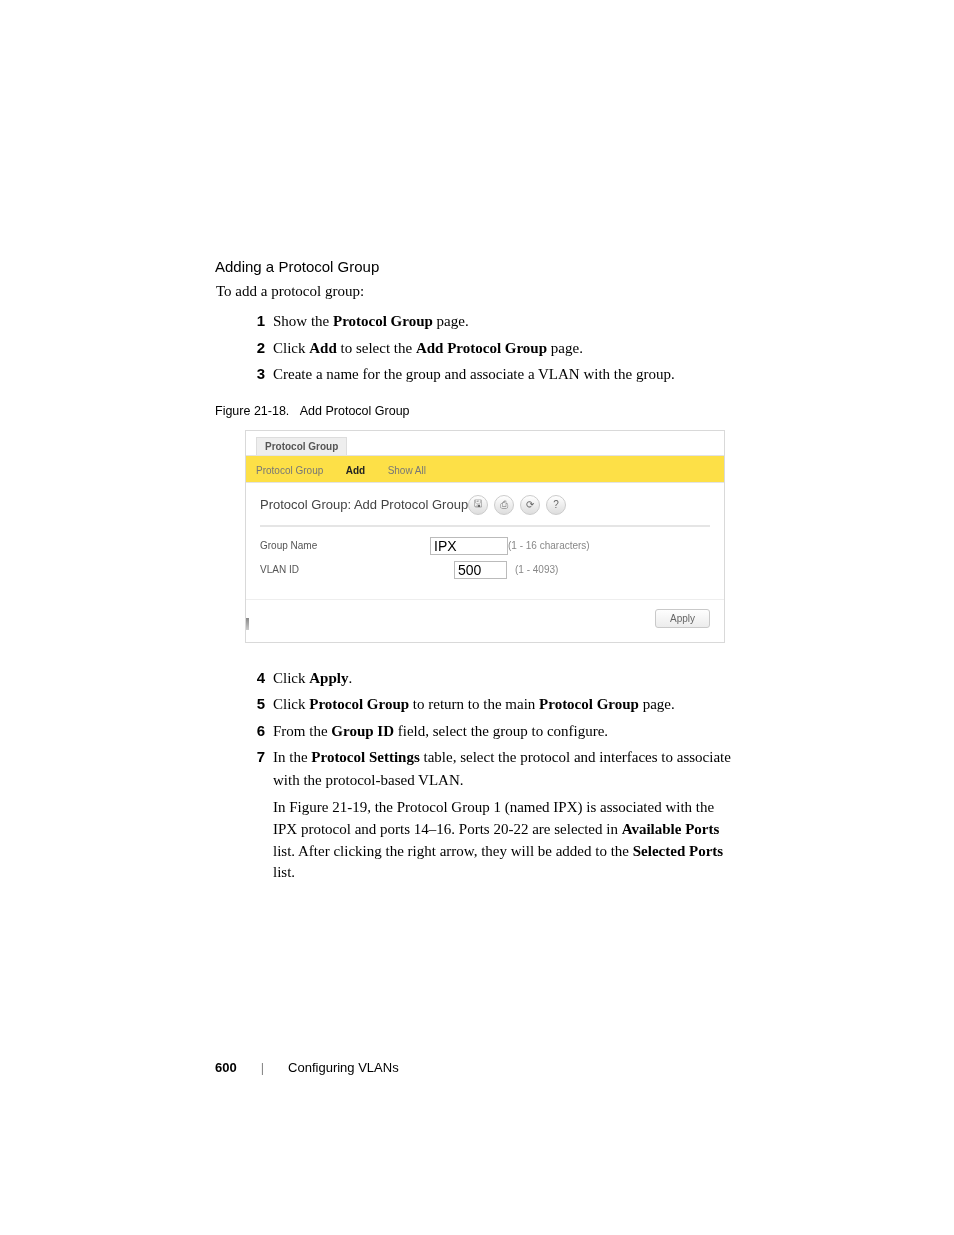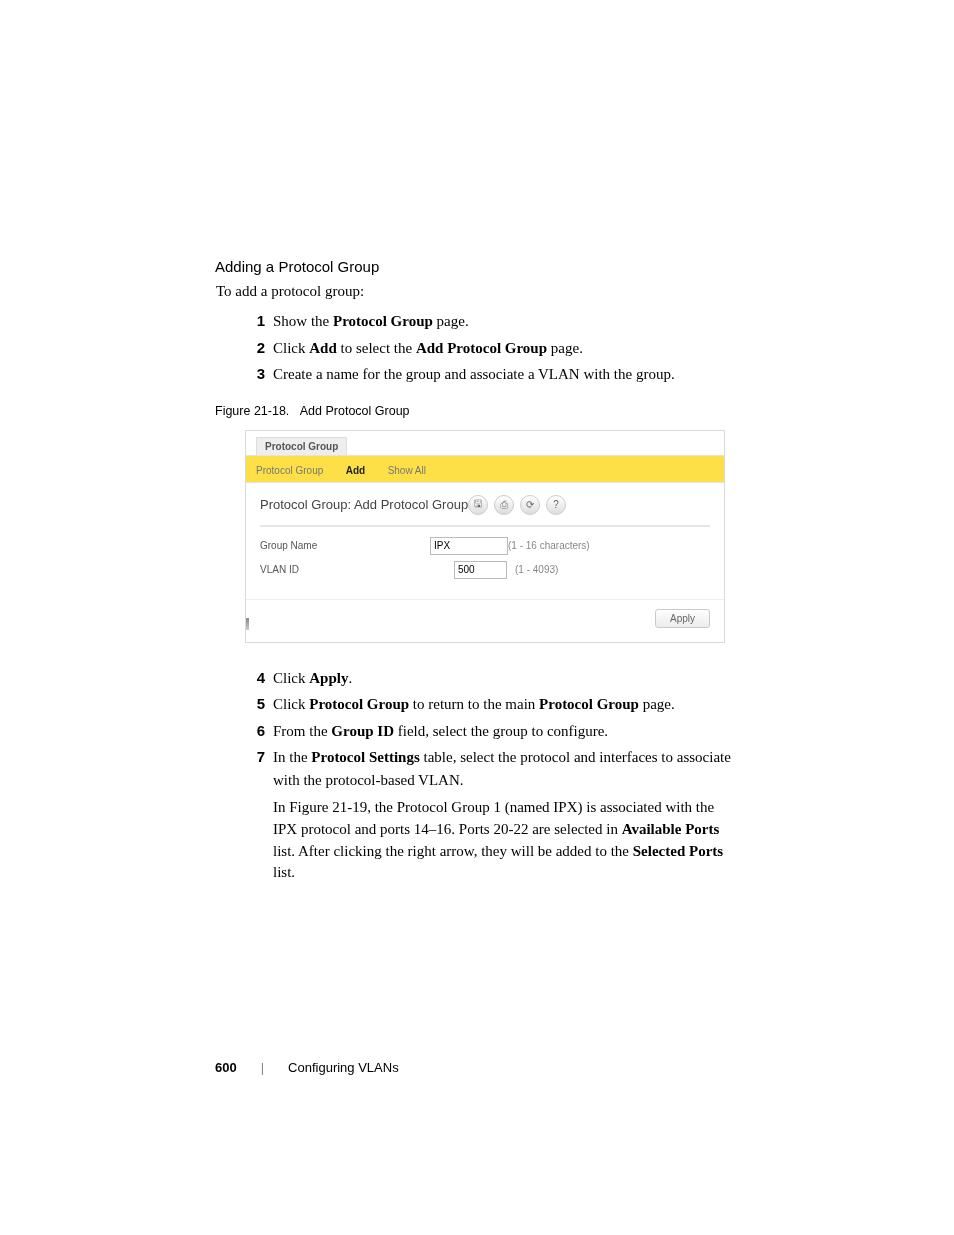--- a/index.html
+++ b/index.html
@@ -97,21 +97,21 @@
     border:1px solid #ccc;
     display:flex;align-items:center;justify-content:center;
     font-size:10px;color:#666;font-family:Arial;
   }
   .ss-rule{height:2px;background:#e5e5e5;margin:0 14px 10px 14px}
   .ss-form{padding:0 14px 14px 14px}
   .ss-row{display:flex;align-items:center;font-size:10px;color:#555;margin-bottom:6px}
   .ss-row-label{width:170px}
   .ss-input{
     border:1px solid #bbb;
-    font-size:10px;
+    font-size:14px;
     padding:1px 3px;
     width:70px;
     height:14px;
   }
   .ss-hint{color:#888;font-size:10px}
   .ss-applywrap{
     border-top:1px solid #eee;
     padding:8px 14px 14px 14px;
     text-align:right;
   }

